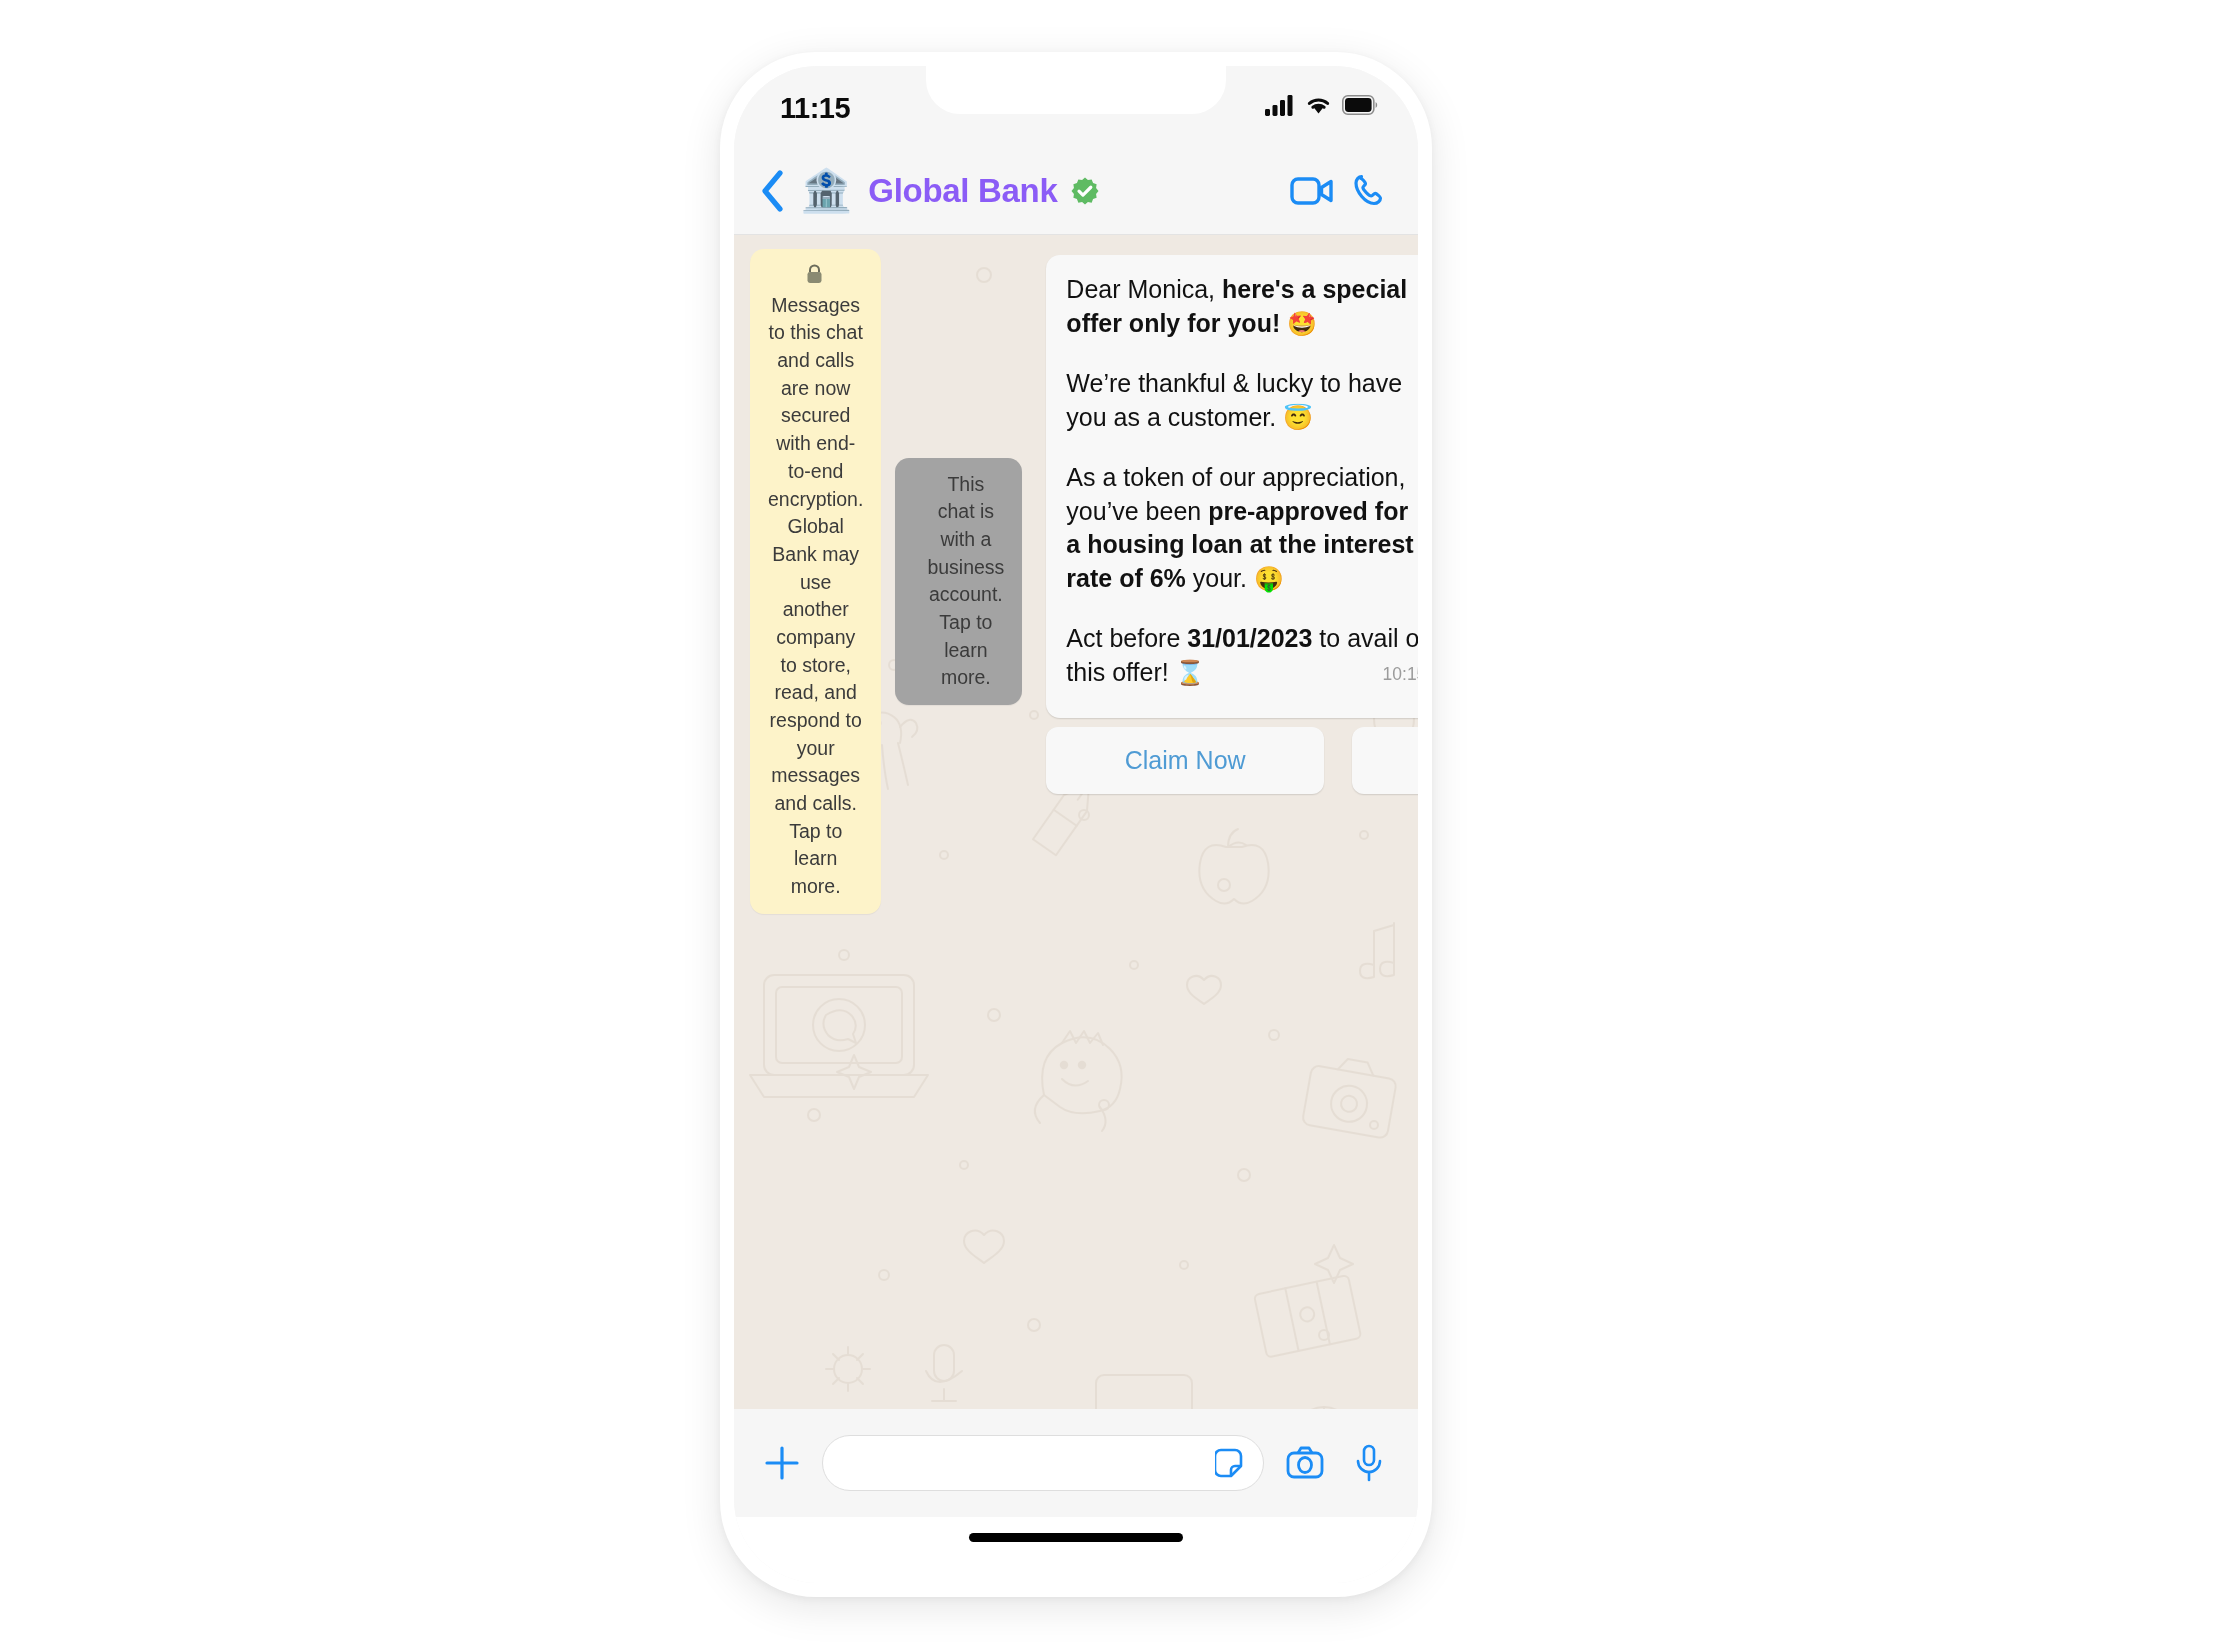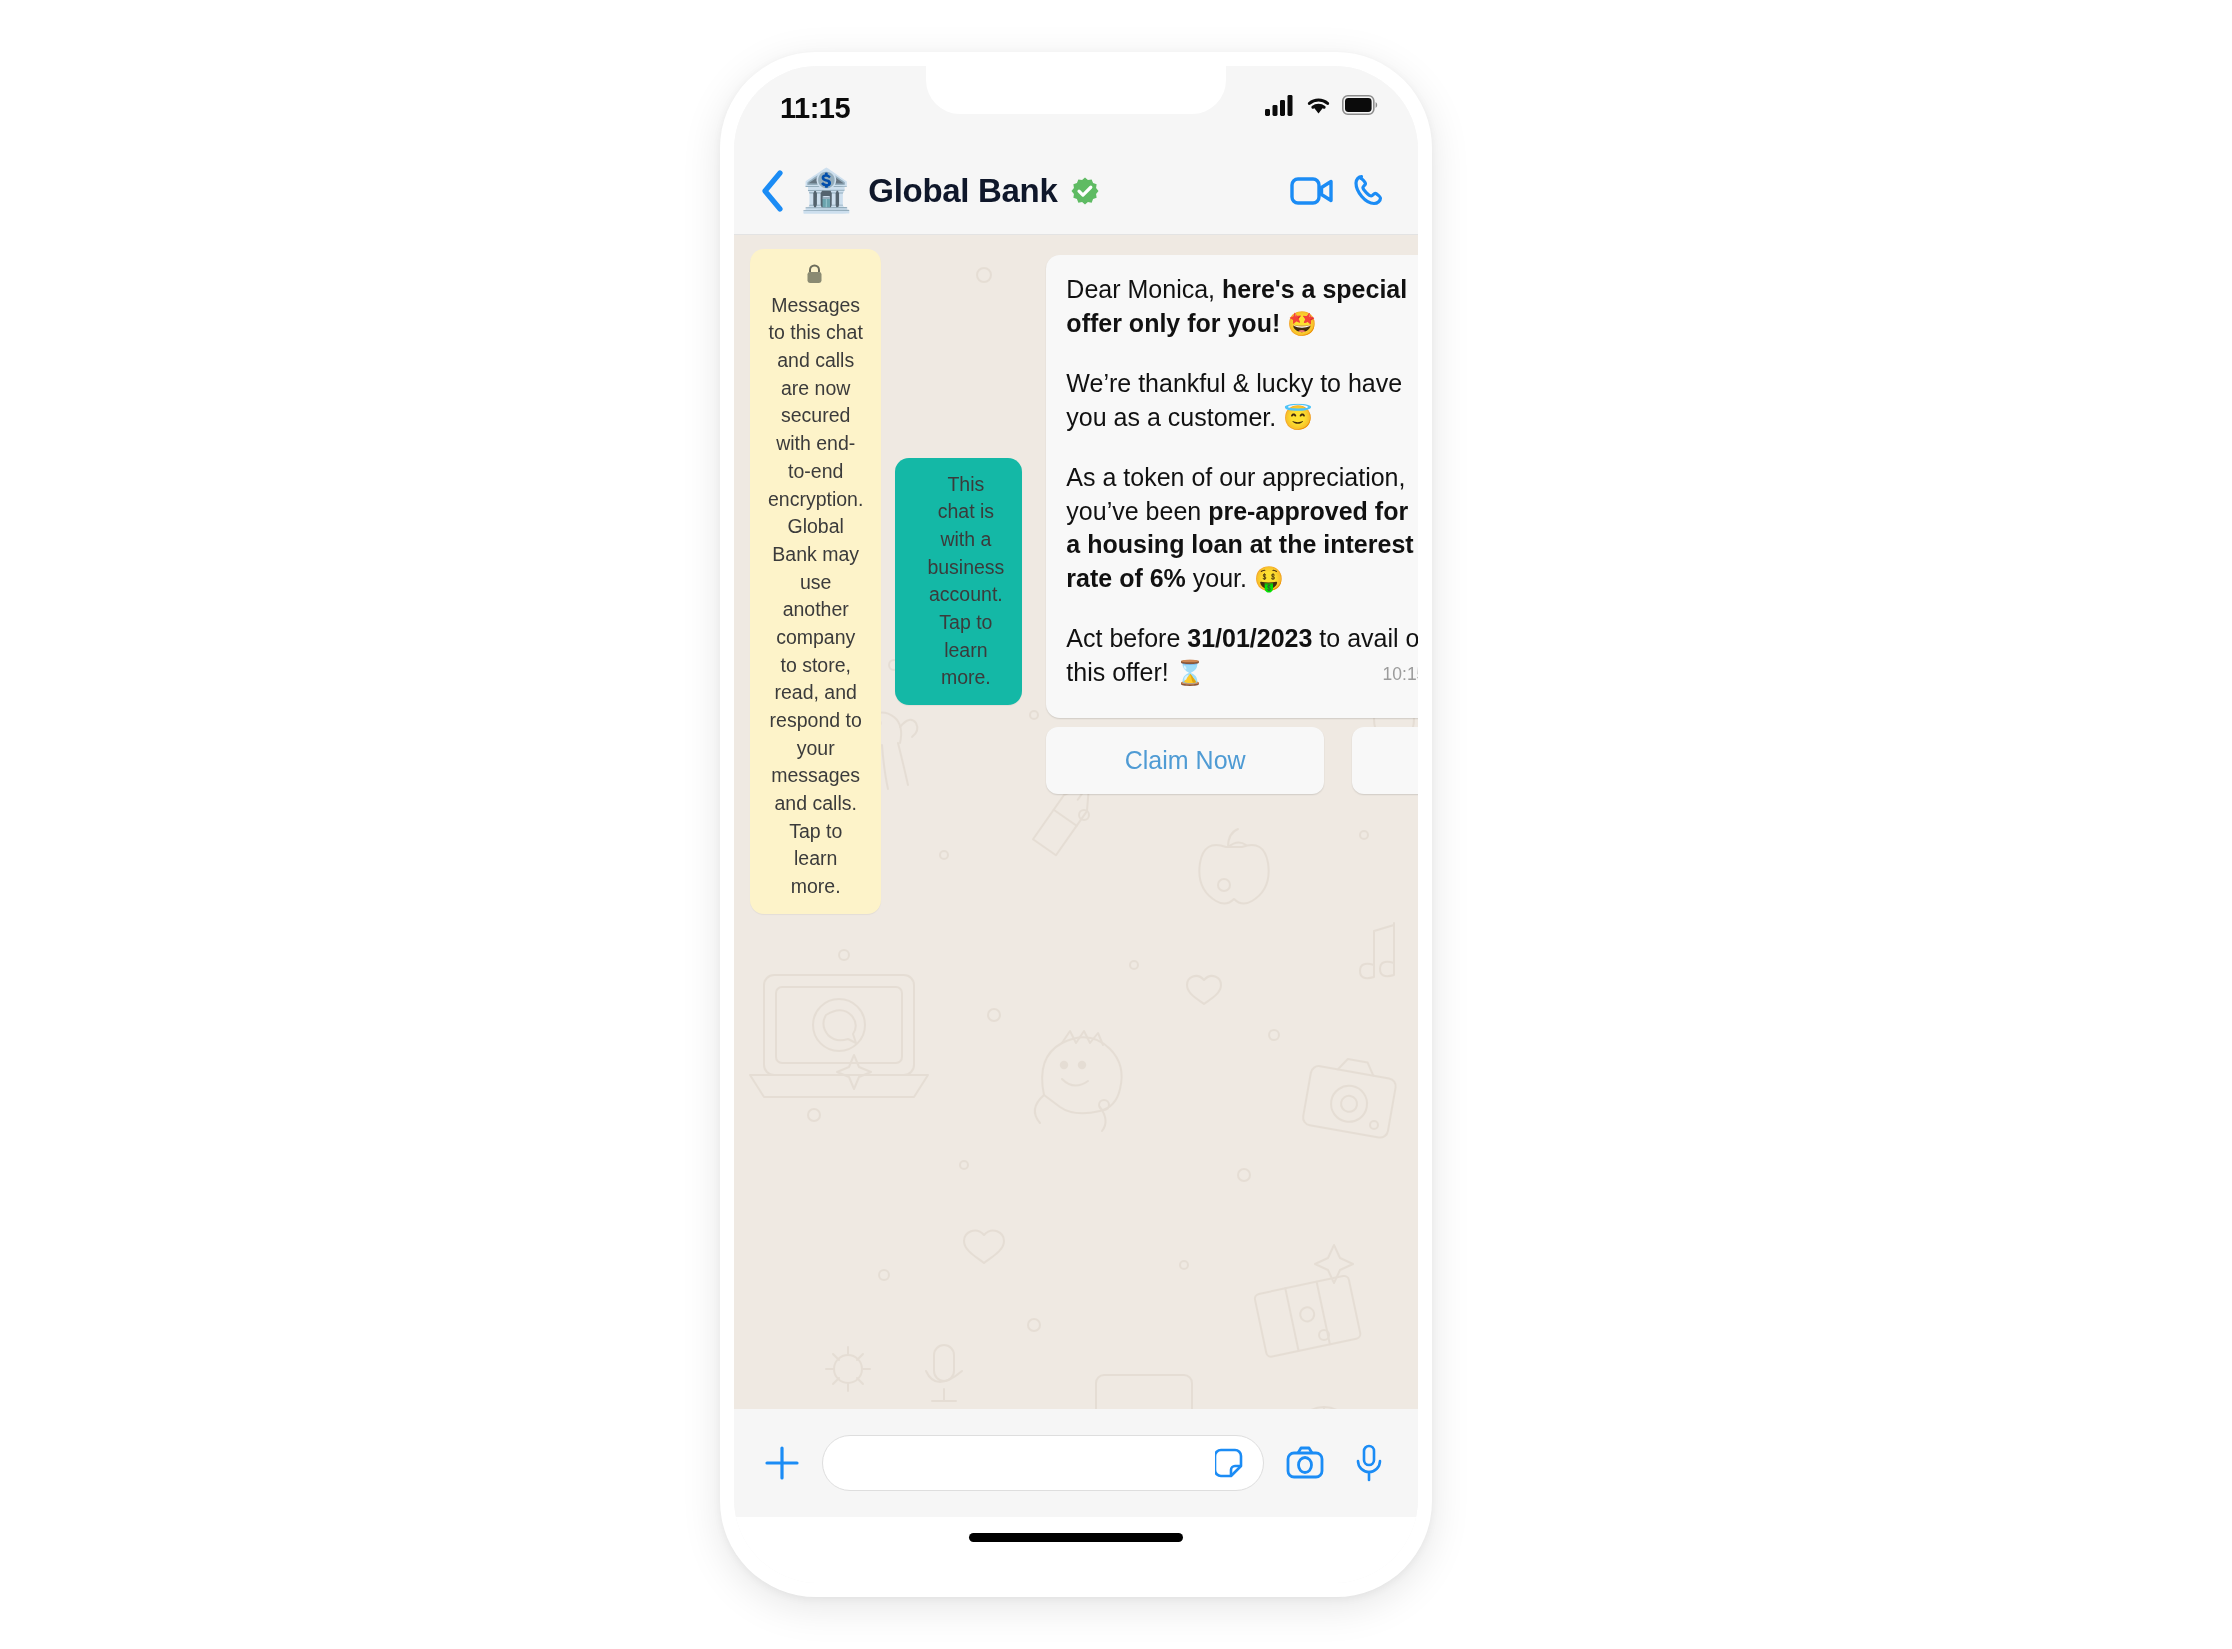--- a/index.html
+++ b/index.html
@@ -100,21 +100,21 @@
   .avatar-emoji {
     font-size: 42px;
     line-height: 1;
     margin-left: 8px;
     margin-right: 16px;
     flex: none;
   }
   .contact-name {
     font-size: 33px;
     font-weight: bold;
-    color: #0f172a;
+    color: #8b5cf6;
     white-space: nowrap;
     letter-spacing: -0.3px;
   }
   .verified-badge {
     margin-left: 12px;
     flex: none;
     display: flex;
     align-items: center;
   }
   .header-spacer { flex: 1 1 auto; }
@@ -159,21 +159,21 @@
     line-height: 1.42;
     text-align: center;
     color: #3b3b3b;
     box-sizing: border-box;
     box-shadow: 0 1px 1px rgba(0,0,0,0.05);
   }
   .notice-encryption {
     background: #fdf3c9;
   }
   .notice-business {
-    background: #14b8a6;
+    background: #a3a3a3;
     padding-left: 32px;
   }
   .lock-glyph {
     display: inline-block;
     vertical-align: -2px;
     margin-right: 3px;
   }
 
   
   .msg-wrap {

